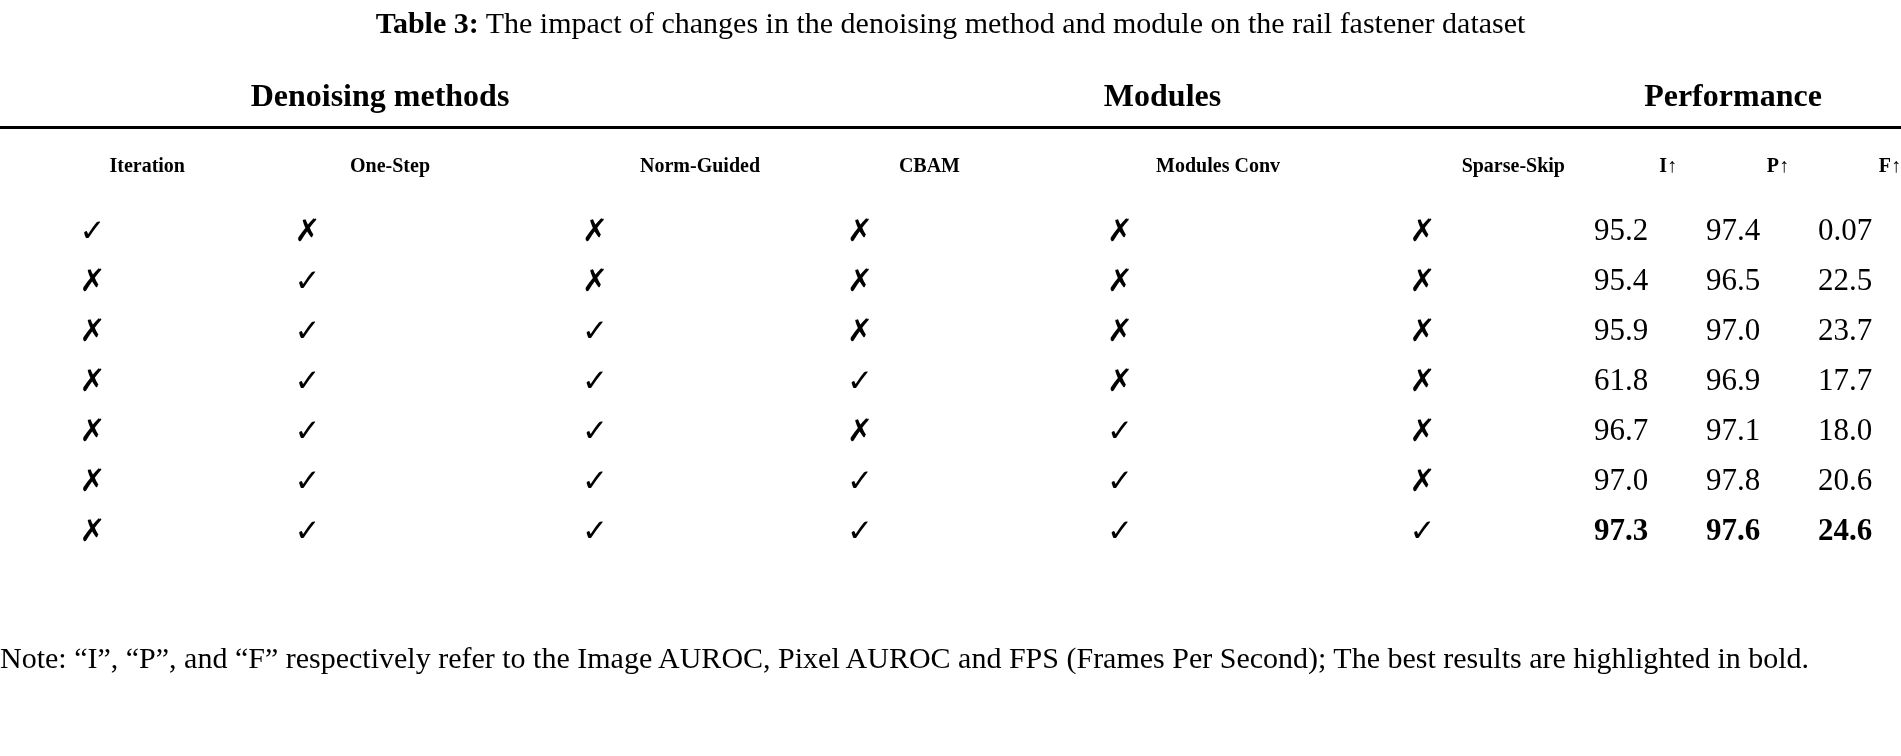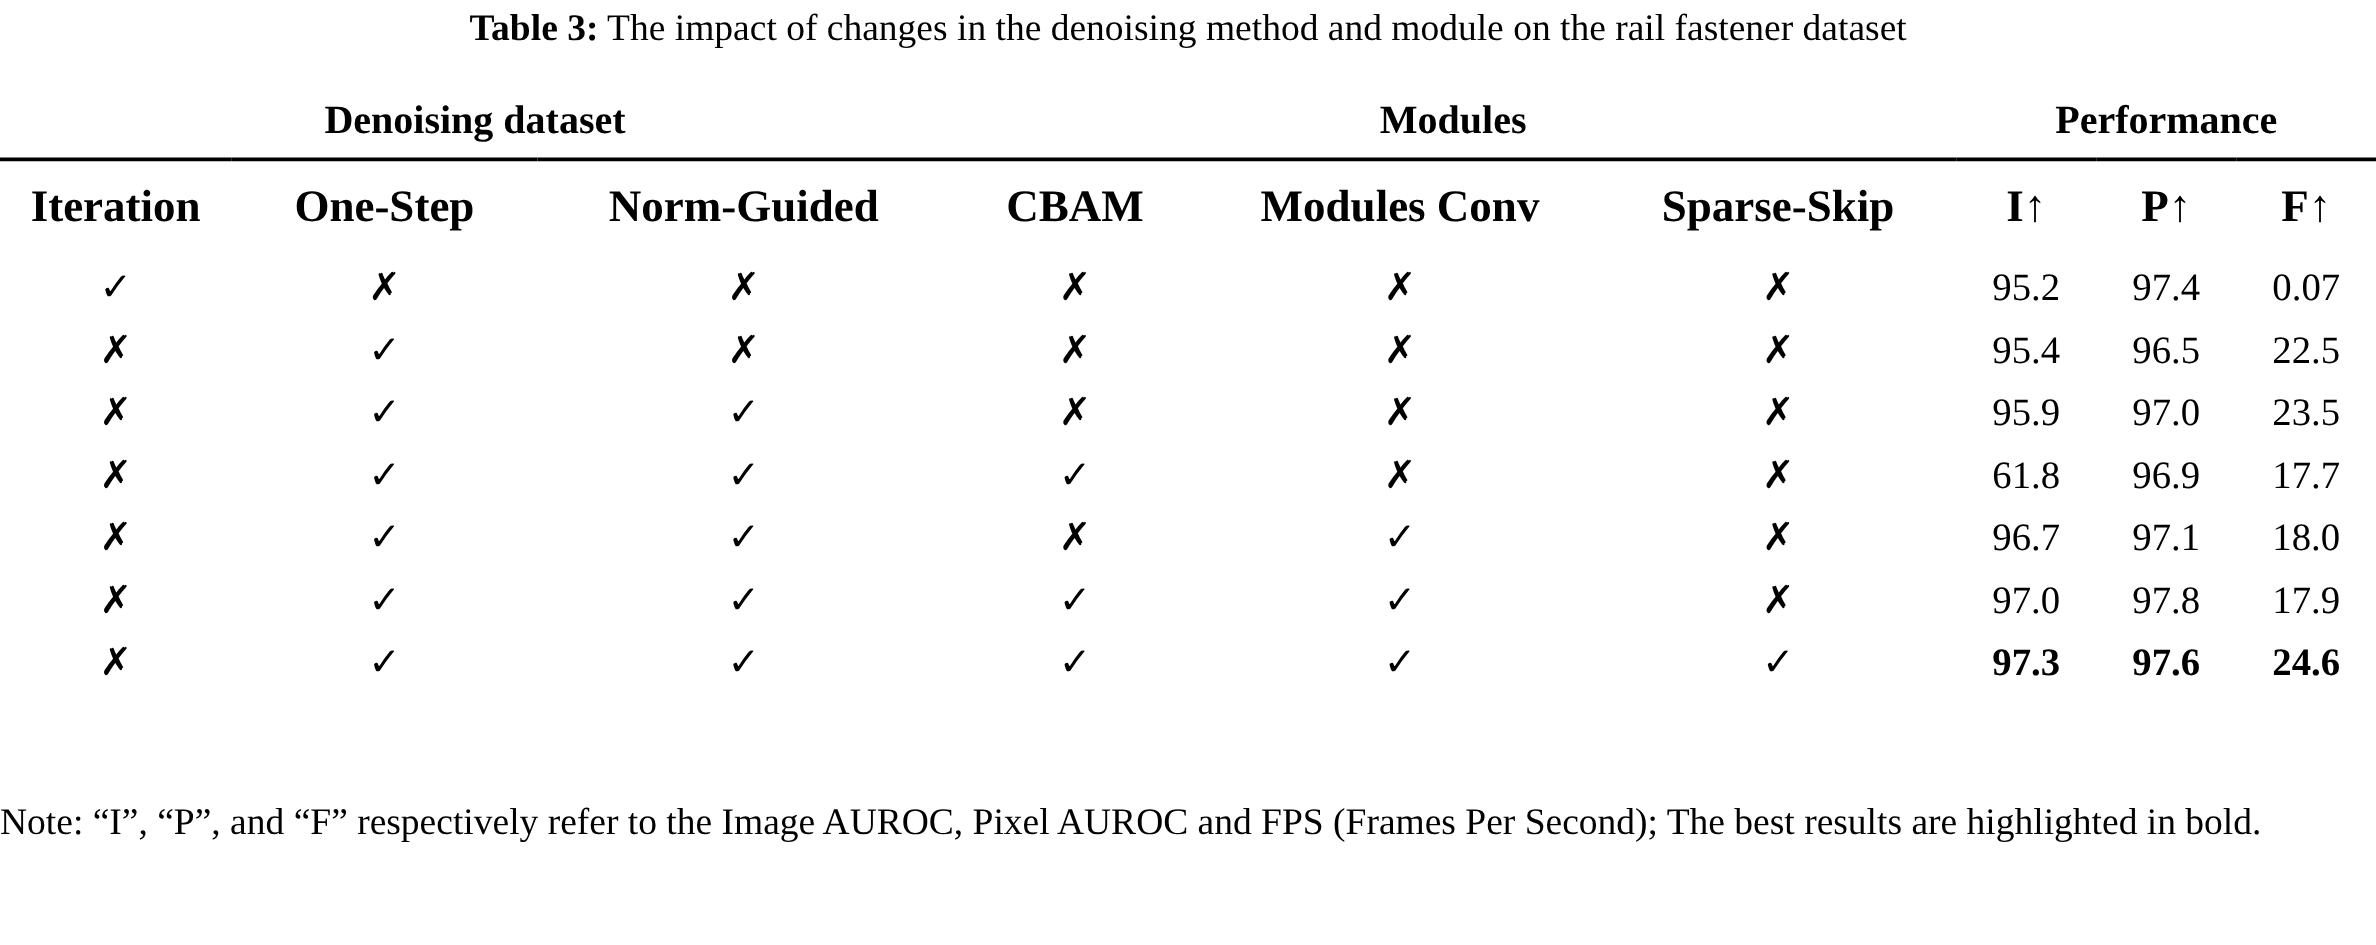--- a/index.html
+++ b/index.html
@@ -97,24 +97,25 @@
     padding-bottom: 2px;
   }
   tr.group-row th.grp {
     border-bottom: 3px solid #000;
   }
 
   
   tr.col-row th {
     height: 56px;
     font-weight: bold;
-    font-size: 36px;
+    font-size: 20px;
     padding-top: 8px;
     padding-bottom: 6px;
     white-space: nowrap;
+    text-align: right;
   }
 
   
   tr.data-row td {
     height: 50px;
     font-size: 31px;
     padding: 0;
   }
   td.mark {
     font-family: "DejaVu Sans", sans-serif;
@@ -164,21 +165,21 @@
         <col style="width:112px">
         <col style="width:112px">
       </colgroup>
 
       <tbody>
         <tr class="rule-top">
           <td colspan="9"></td>
         </tr>
 
         <tr class="group-row">
-          <th class="grp" colspan="3">Denoising dataset</th>
+          <th class="grp" colspan="3">Denoising methods</th>
           <th class="grp" colspan="3">Modules</th>
           <th class="grp" colspan="3">Performance</th>
         </tr>
 
         <tr class="col-row">
           <th>Iteration</th>
           <th>One-Step</th>
           <th>Norm-Guided</th>
           <th>CBAM</th>
           <th>Modules Conv</th>
@@ -218,21 +219,21 @@
 
         <tr class="data-row">
           <td class="mark">✗</td>
           <td class="mark">✓</td>
           <td class="mark">✓</td>
           <td class="mark">✗</td>
           <td class="mark">✗</td>
           <td class="mark">✗</td>
           <td class="num">95.9</td>
           <td class="num">97.0</td>
-          <td class="num">23.5</td>
+          <td class="num">23.7</td>
         </tr>
 
         <tr class="data-row">
           <td class="mark">✗</td>
           <td class="mark">✓</td>
           <td class="mark">✓</td>
           <td class="mark">✓</td>
           <td class="mark">✗</td>
           <td class="mark">✗</td>
           <td class="num">61.8</td>
@@ -254,21 +255,21 @@
 
         <tr class="data-row">
           <td class="mark">✗</td>
           <td class="mark">✓</td>
           <td class="mark">✓</td>
           <td class="mark">✓</td>
           <td class="mark">✓</td>
           <td class="mark">✗</td>
           <td class="num">97.0</td>
           <td class="num">97.8</td>
-          <td class="num">17.9</td>
+          <td class="num">20.6</td>
         </tr>
 
         <tr class="data-row">
           <td class="mark">✗</td>
           <td class="mark">✓</td>
           <td class="mark">✓</td>
           <td class="mark">✓</td>
           <td class="mark">✓</td>
           <td class="mark">✓</td>
           <td class="num best">97.3</td>

